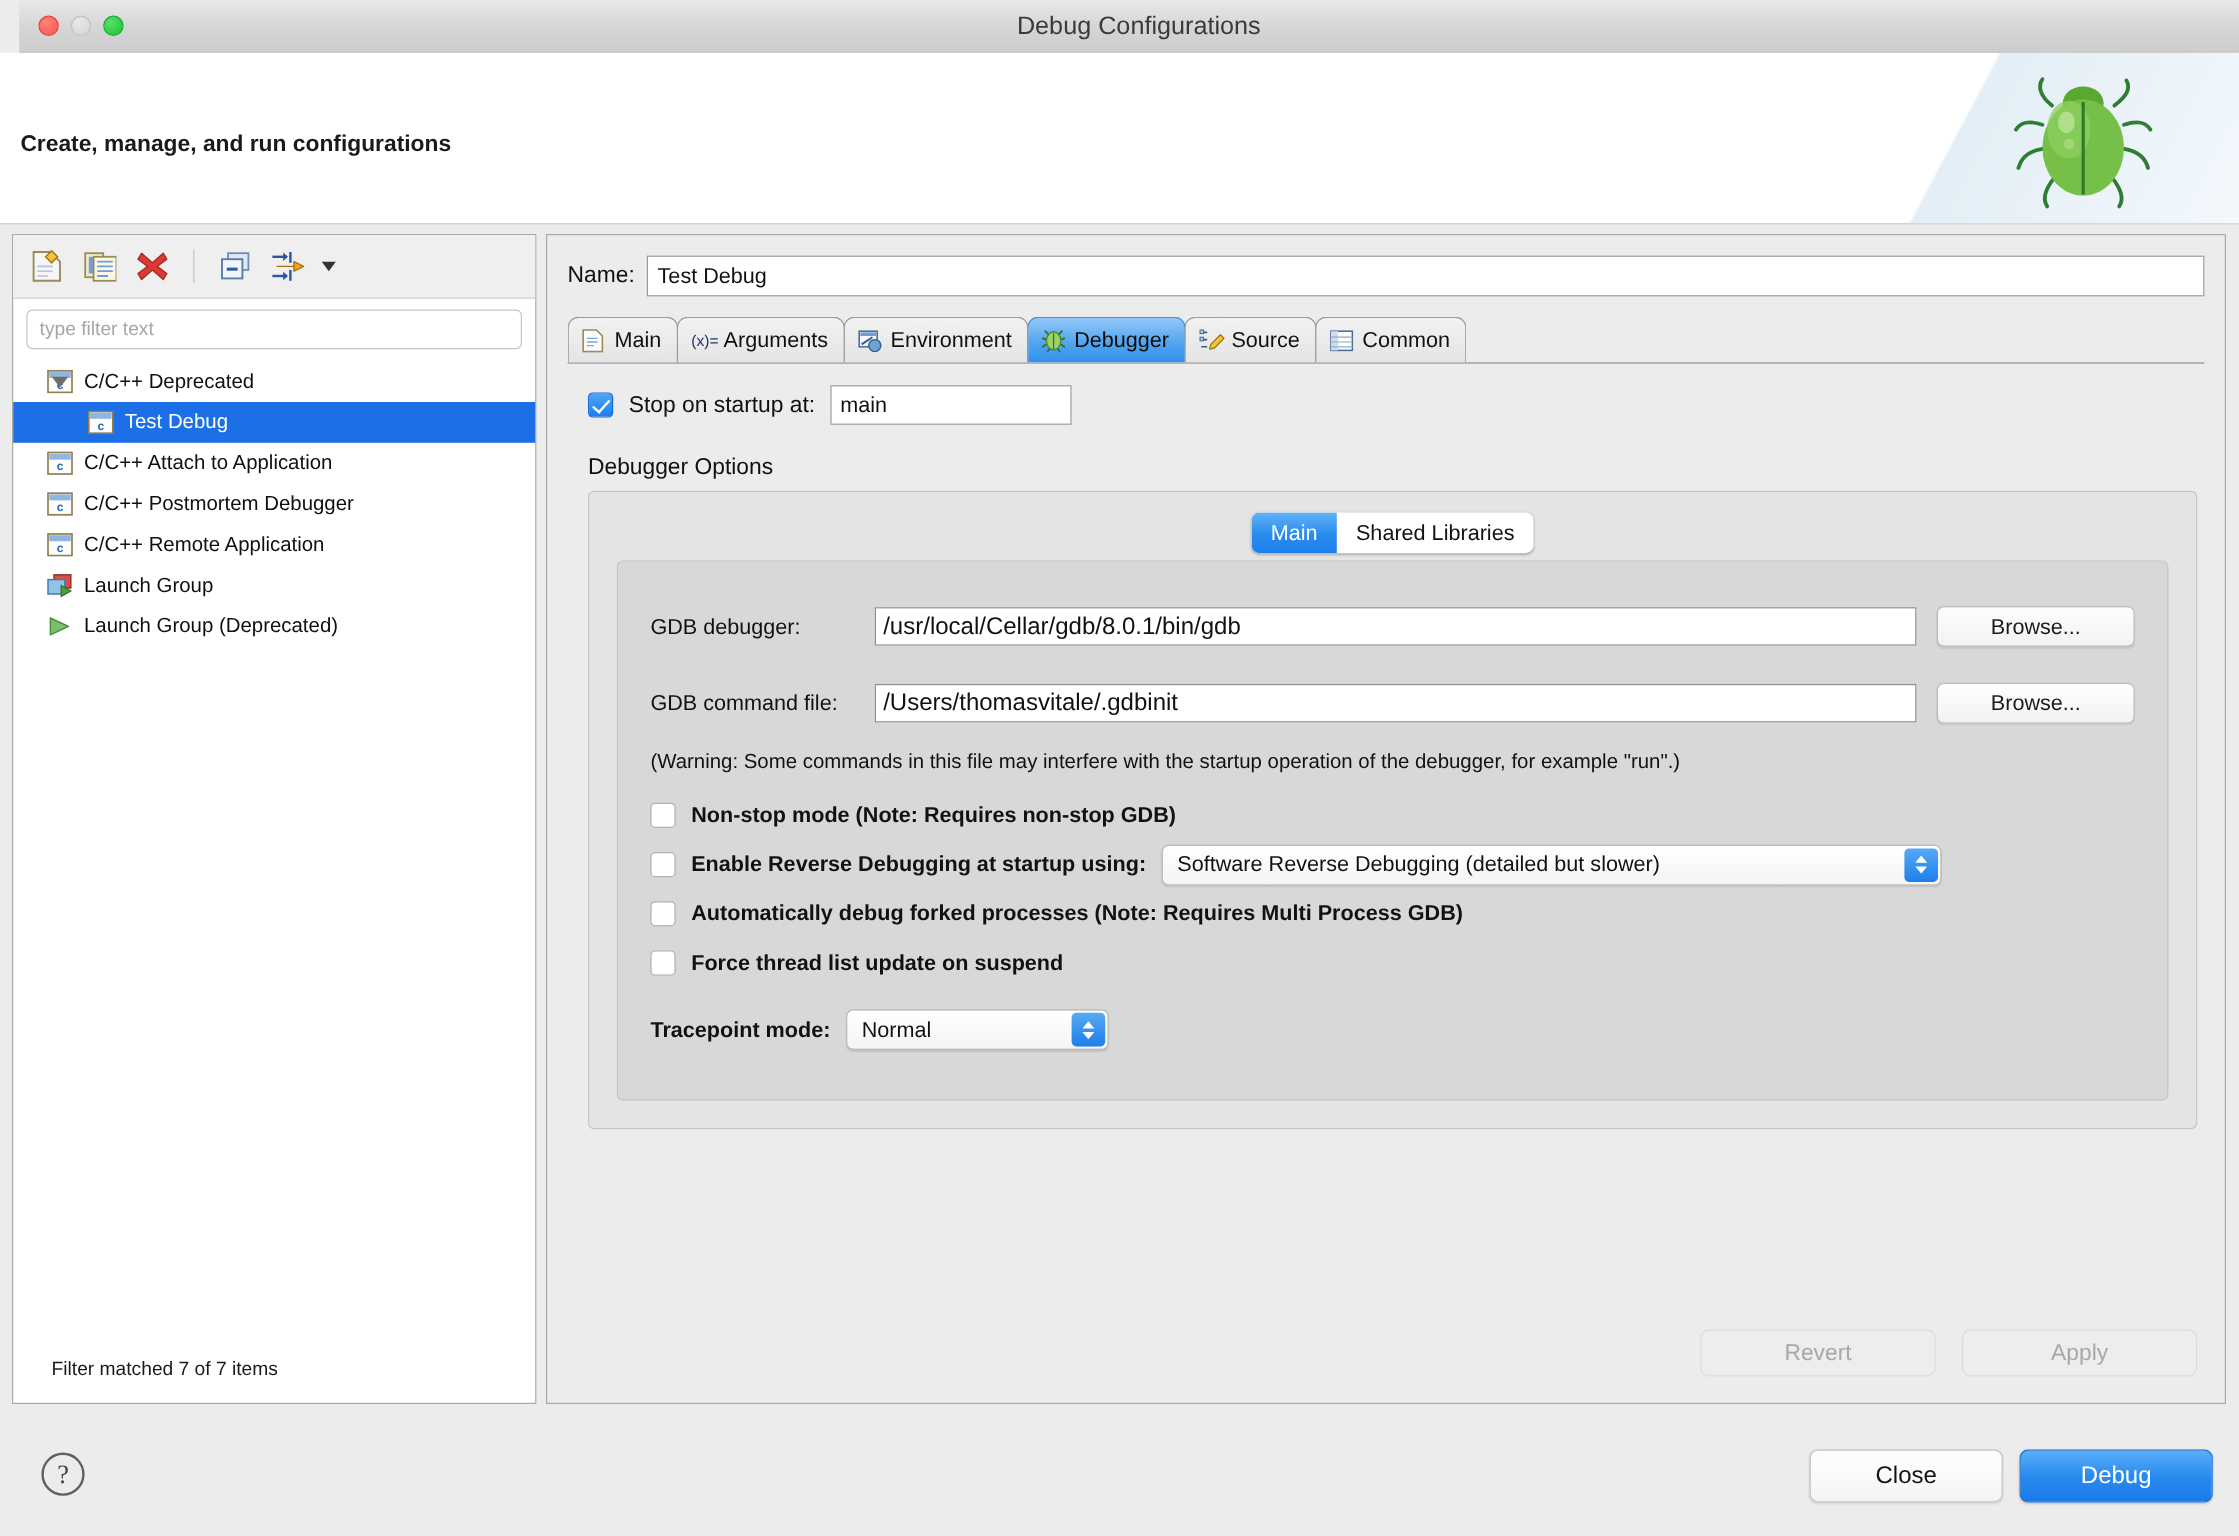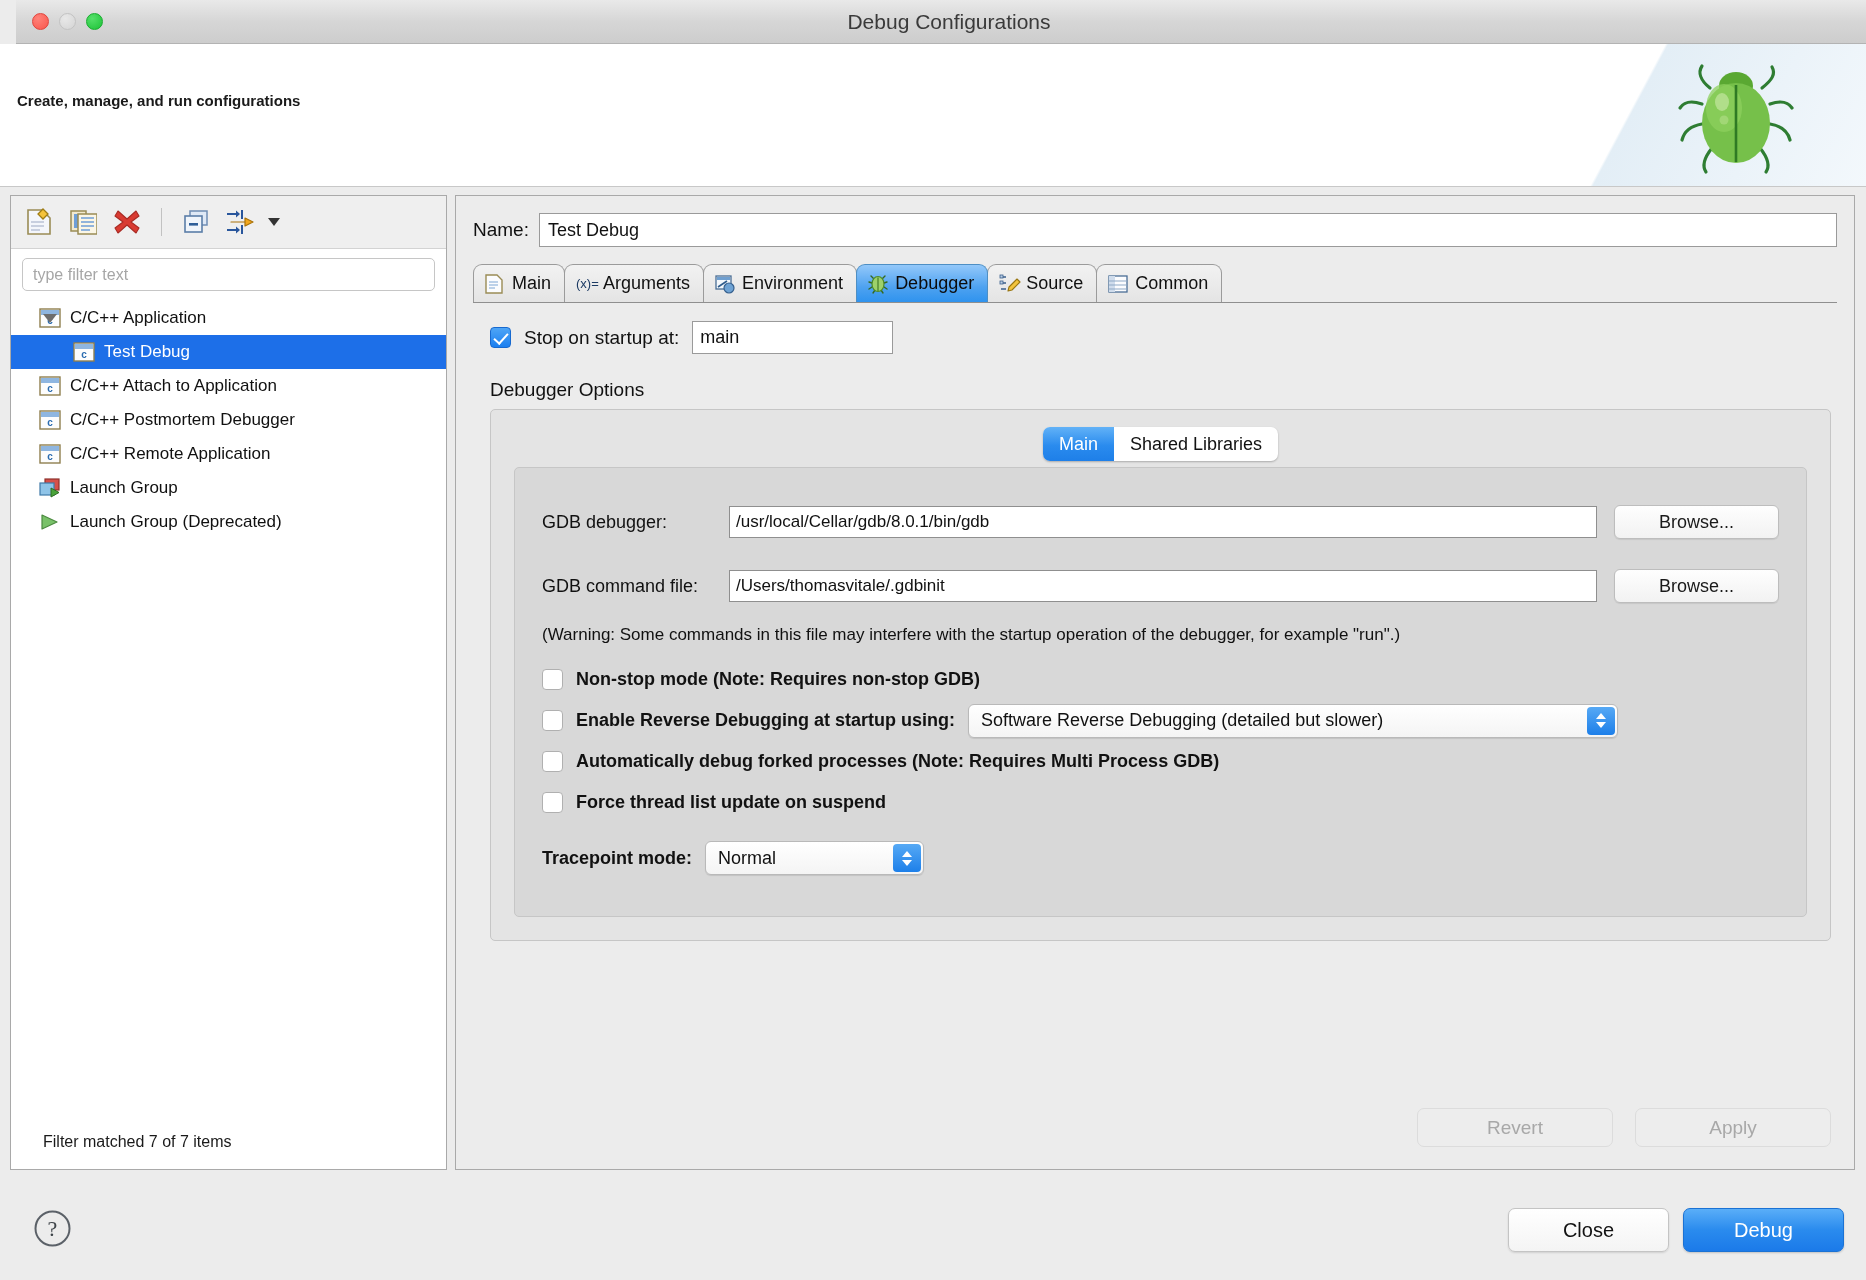--- a/index.html
+++ b/index.html
@@ -28,22 +28,22 @@
     width: 100%; text-align: center; font-size: 21px; color: #3a3a3a;
     font-family: "Liberation Sans", sans-serif;
   }
 
   
   #banner {
     position: absolute; left: 0; top: 44px; width: 1866px; height: 143px;
     background: #ffffff; border-bottom: 1px solid #c8c8c8; overflow: hidden;
   }
   #banner-title {
-    position: absolute; left: 17px; top: 48px;
-    font-size: 15px; font-weight: bold; color: #1a1a1a;
+    position: absolute; left: 17px; top: 66px;
+    font-size: 19px; font-weight: bold; color: #1a1a1a;
   }
   #banner-swoosh {
     position: absolute; right: 0; top: 0; width: 500px; height: 143px;
     background: linear-gradient(118deg, rgba(255,255,255,0) 52%, #e3eef6 52.5%, #f3f8fc 100%);
   }
   #bug-art { position: absolute; right: 70px; top: 16px; width: 120px; height: 118px; }
 
   
   #left-panel {
     position: absolute; left: 10px; top: 195px; width: 437px; height: 975px;
@@ -155,21 +155,21 @@
 
   #inner-panel {
     position: absolute; left: 23px; right: 23px; top: 57px; bottom: 23px;
     border: 1px solid #c6c6c6; border-radius: 5px; background: #d8d8d8;
     padding: 37px 0 0 0;
   }
   .field-row { display: flex; align-items: center; margin-bottom: 30px; padding-left: 27px; }
   .field-label { font-size: 18px; color: #111; width: 187px; flex: 0 0 auto; }
   .field-input {
     flex: 1; height: 32px; border: 1px solid #8f8f8f; background: #fff;
-    font-size: 17px; padding: 0 6px; color: #111; font-family: "Liberation Sans", sans-serif;
+    font-size: 20px; padding: 0 6px; color: #111; font-family: "Liberation Sans", sans-serif;
   }
   .browse-btn {
     margin-left: 17px; margin-right: 27px; width: 165px; height: 34px;
     border: 1px solid #bdbdbd; border-radius: 6px;
     background: linear-gradient(180deg, #fefefe, #f2f2f2);
     font-size: 18px; color: #1a1a1a; cursor: pointer;
     font-family: "Liberation Sans", sans-serif;
     box-shadow: 0 1px 1px rgba(0,0,0,.08);
   }
   #warn-text { font-size: 17px; color: #111; padding-left: 27px; margin: -8px 0 14px 0; }
@@ -313,21 +313,21 @@
 
     <div class="tree-row" style="position:relative">
       <span class="twisty open"></span>
       <span class="row-icon">
         <svg width="22" height="20" viewBox="0 0 22 20">
           <rect x="1" y="1" width="20" height="18" fill="#fdfdfd" stroke="#8f7f4f" stroke-width="1.4"></rect>
           <rect x="2" y="2" width="18" height="5" fill="#8fb6e0"></rect>
           <text x="11" y="16" font-size="10" font-family="Liberation Sans, sans-serif" text-anchor="middle" fill="#2b6cb0" font-weight="bold">c</text>
         </svg>
       </span>
-      <span>C/C++ Application</span>
+      <span>C/C++ Deprecated</span>
     </div>
 
     <div class="tree-row indent selected">
       <span class="row-icon">
         <svg width="22" height="20" viewBox="0 0 22 20">
           <rect x="1" y="1" width="20" height="18" fill="#fdfdfd" stroke="#8f7f4f" stroke-width="1.4"></rect>
           <rect x="2" y="2" width="18" height="5" fill="#8fb6e0"></rect>
           <text x="11" y="16" font-size="10" font-family="Liberation Sans, sans-serif" text-anchor="middle" fill="#2b6cb0" font-weight="bold">c</text>
         </svg>
       </span>

